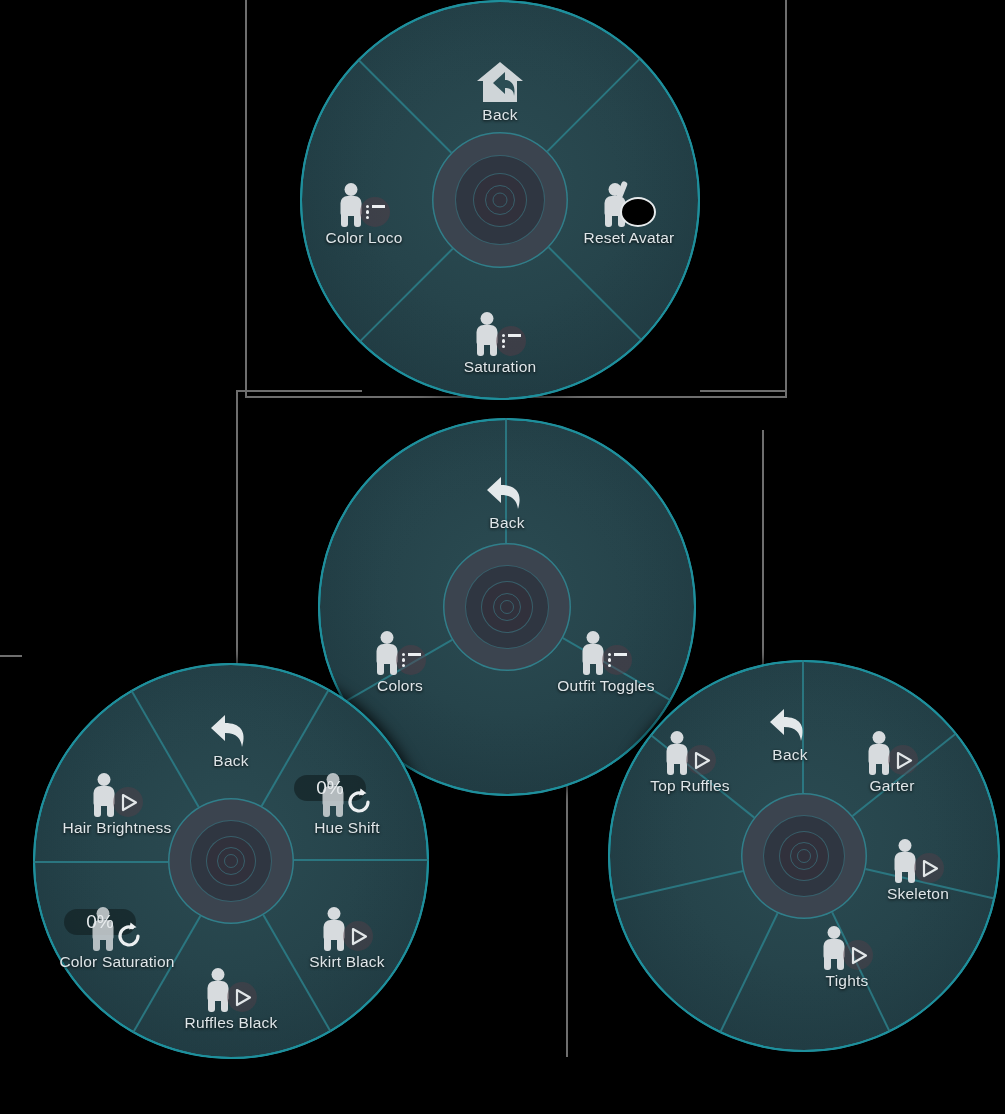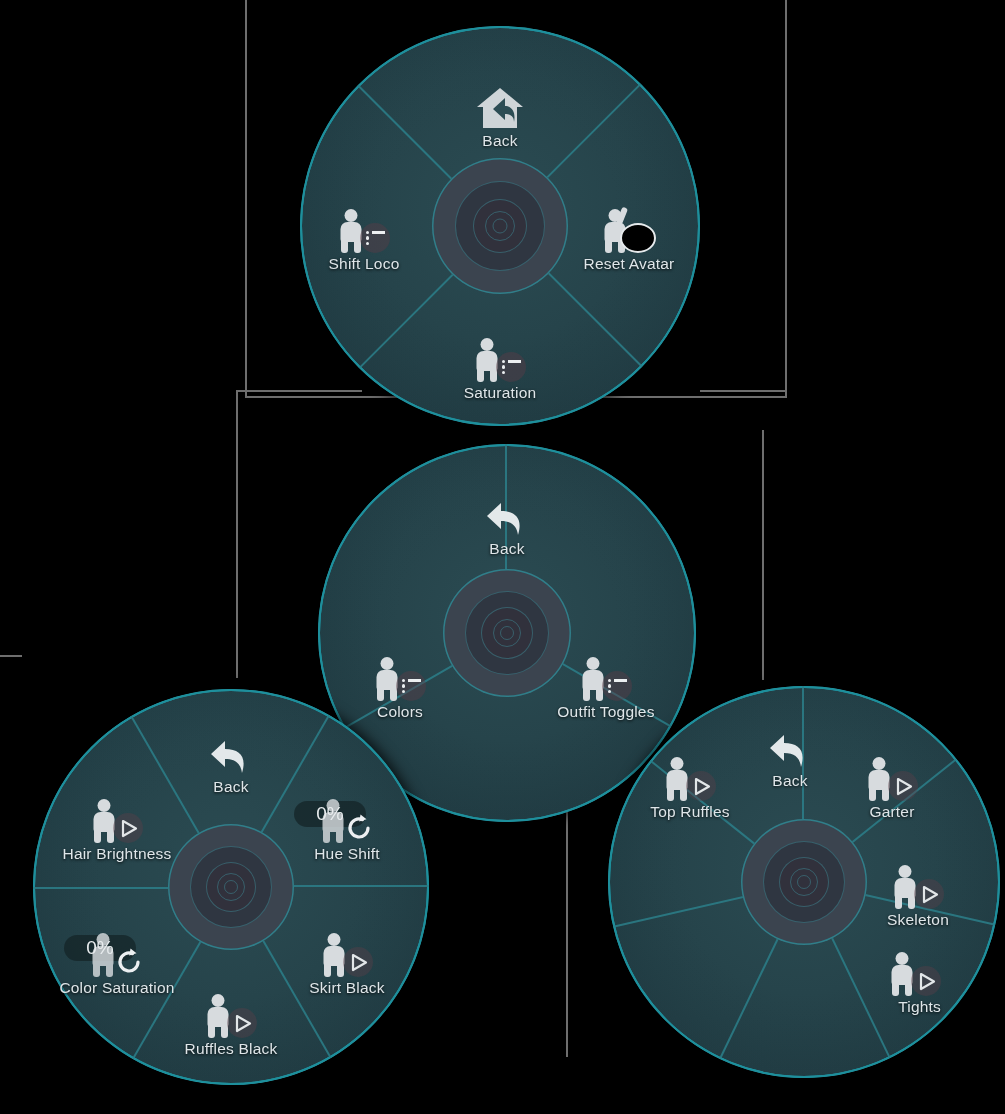--- a/index.html
+++ b/index.html
@@ -12,21 +12,21 @@
   .conn{position:absolute;background:#6e6e6e;}
   .conn.v{width:2px;}
   .conn.h{height:2px;}
 
   
   .wheel{position:absolute;border-radius:50%;
      background:
        radial-gradient(circle at 50% 50%, rgba(40,72,80,.0) 0%, rgba(40,72,80,.0) 40%, rgba(32,62,70,.25) 100%),
        radial-gradient(circle at 50% 45%, #2b4b52 0%, #26444b 45%, #213c43 72%, #1d363c 100%);
      box-shadow:0 0 0 2px #1fa0ad inset, 0 0 14px 2px rgba(0,0,0,.85);
-     overflow:visible;margin-top:26px;}
+     overflow:visible;}
   .wheel .rim{position:absolute;inset:0;border-radius:50%;
      border:2px solid #1e8f9c;pointer-events:none;box-sizing:border-box;}
 
   
   .spokes{position:absolute;inset:0;border-radius:50%;overflow:hidden;}
   .spoke{position:absolute;left:50%;top:50%;width:2px;background:#2c7f8a;
          transform-origin:0 0;opacity:.85;}
 
   
   .hub{position:absolute;left:50%;top:50%;transform:translate(-50%,-50%);
@@ -189,21 +189,21 @@
           <div class="listicon">
               <u></u>
               <u></u>
               <u></u>
               <i></i>
               <i></i>
               <i></i>
             </div>
         </div>
       </div>
-      <div class="label">Shift Loco</div>
+      <div class="label">Color Loco</div>
     </div>
   </div>
 
   <div class="wheel" style="left:318px;top:418px;width:378px;height:378px;">
     <div class="rim"></div>
     <div class="spokes">
       <div class="spoke" style="height:189px;transform:rotate(60deg);"></div>
       <div class="spoke" style="height:189px;transform:rotate(180deg);"></div>
       <div class="spoke" style="height:189px;transform:rotate(300deg);"></div>
     </div>
@@ -450,21 +450,21 @@
           <div class="tri-outline">
               <svg viewBox="0 0 19 19" width="19" height="19">
             <path d="M4 2 L17 9.5 L4 17 Z" fill="none" stroke="#e2e6e8" stroke-width="2.2" stroke-linejoin="round"></path>
               </svg>
             </div>
         </div>
       </div>
       <div class="label">Skeleton</div>
     </div>
 
-    <div class="item" style="left:248px;top:294px;align-items:flex-end;">
+    <div class="item" style="left:239px;top:294px;">
       <div class="glyphrow">
         <div class="person">
           <div class="head"></div>
             <div class="body"></div>
             <div class="lleg"></div>
             <div class="rleg"></div>
         </div>
         <div class="badge toggle">
           <div class="tri-outline">
               <svg viewBox="0 0 19 19" width="19" height="19">

